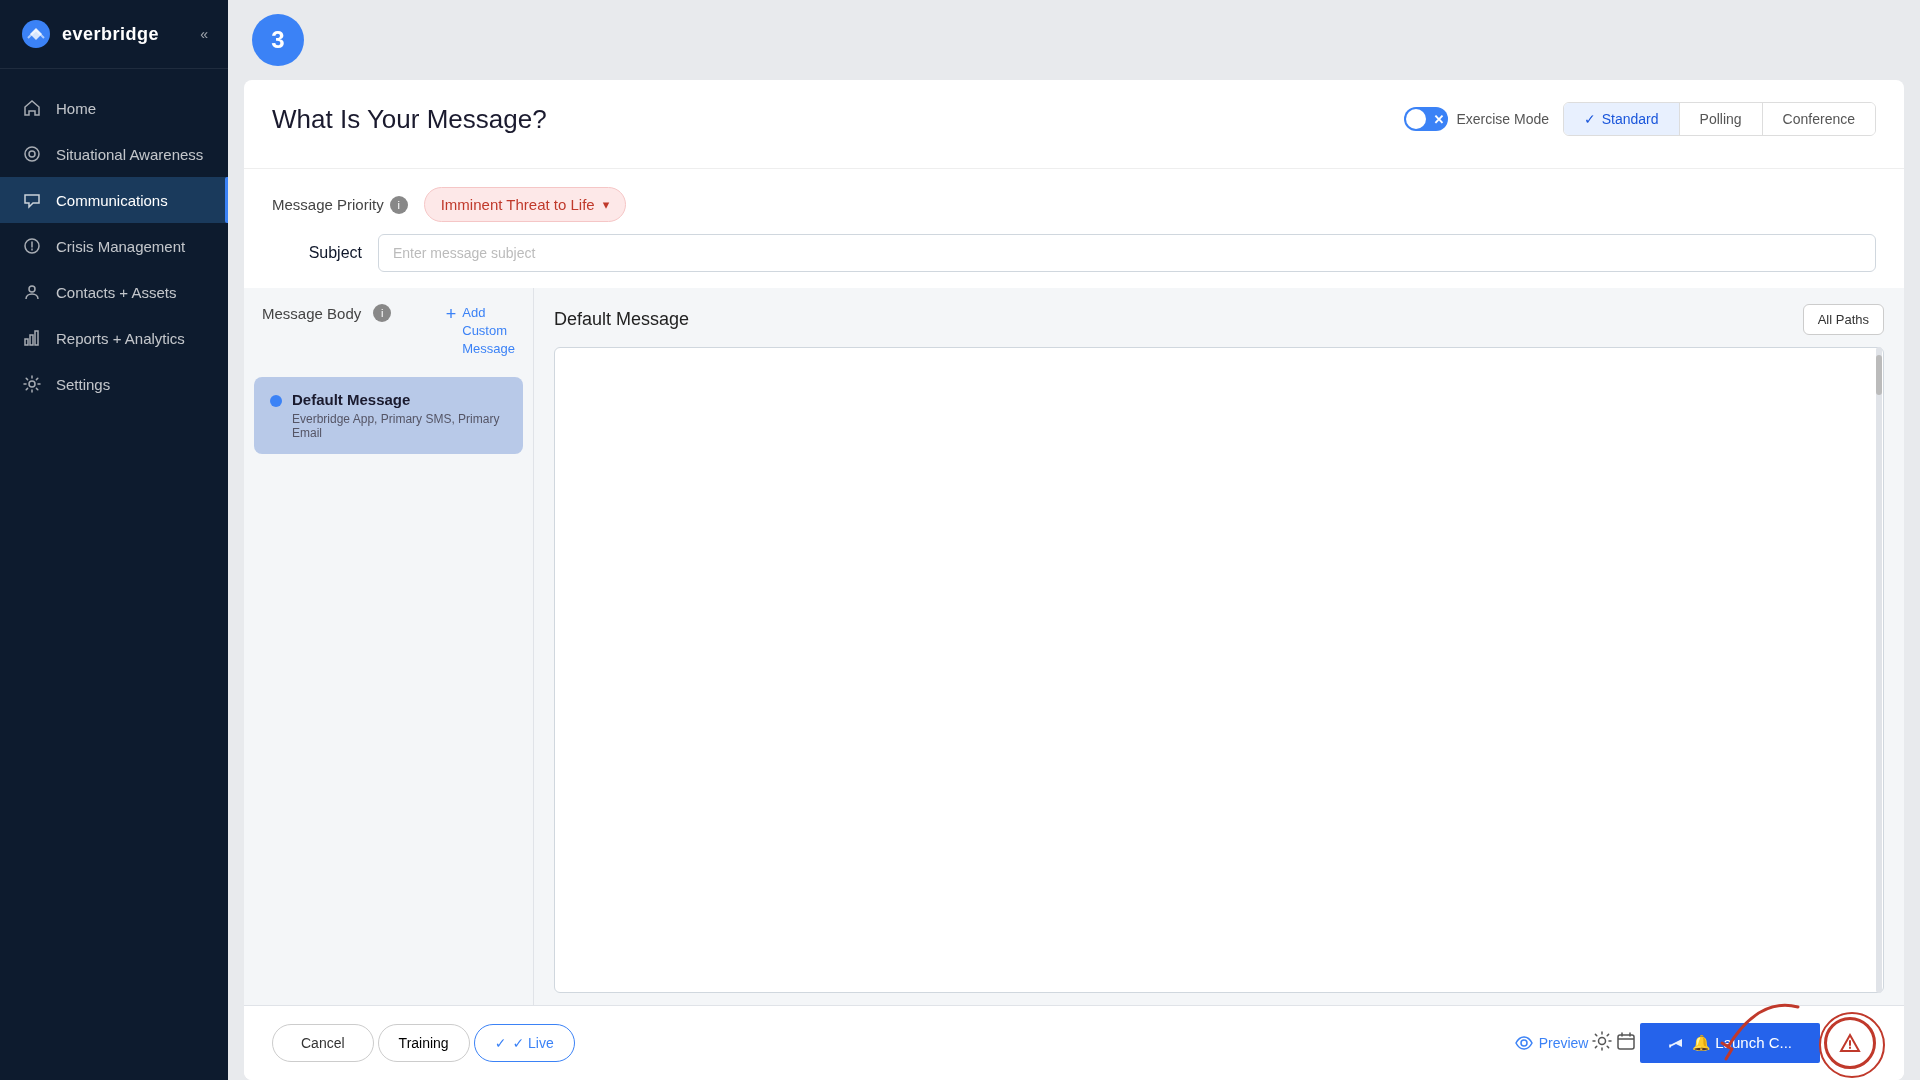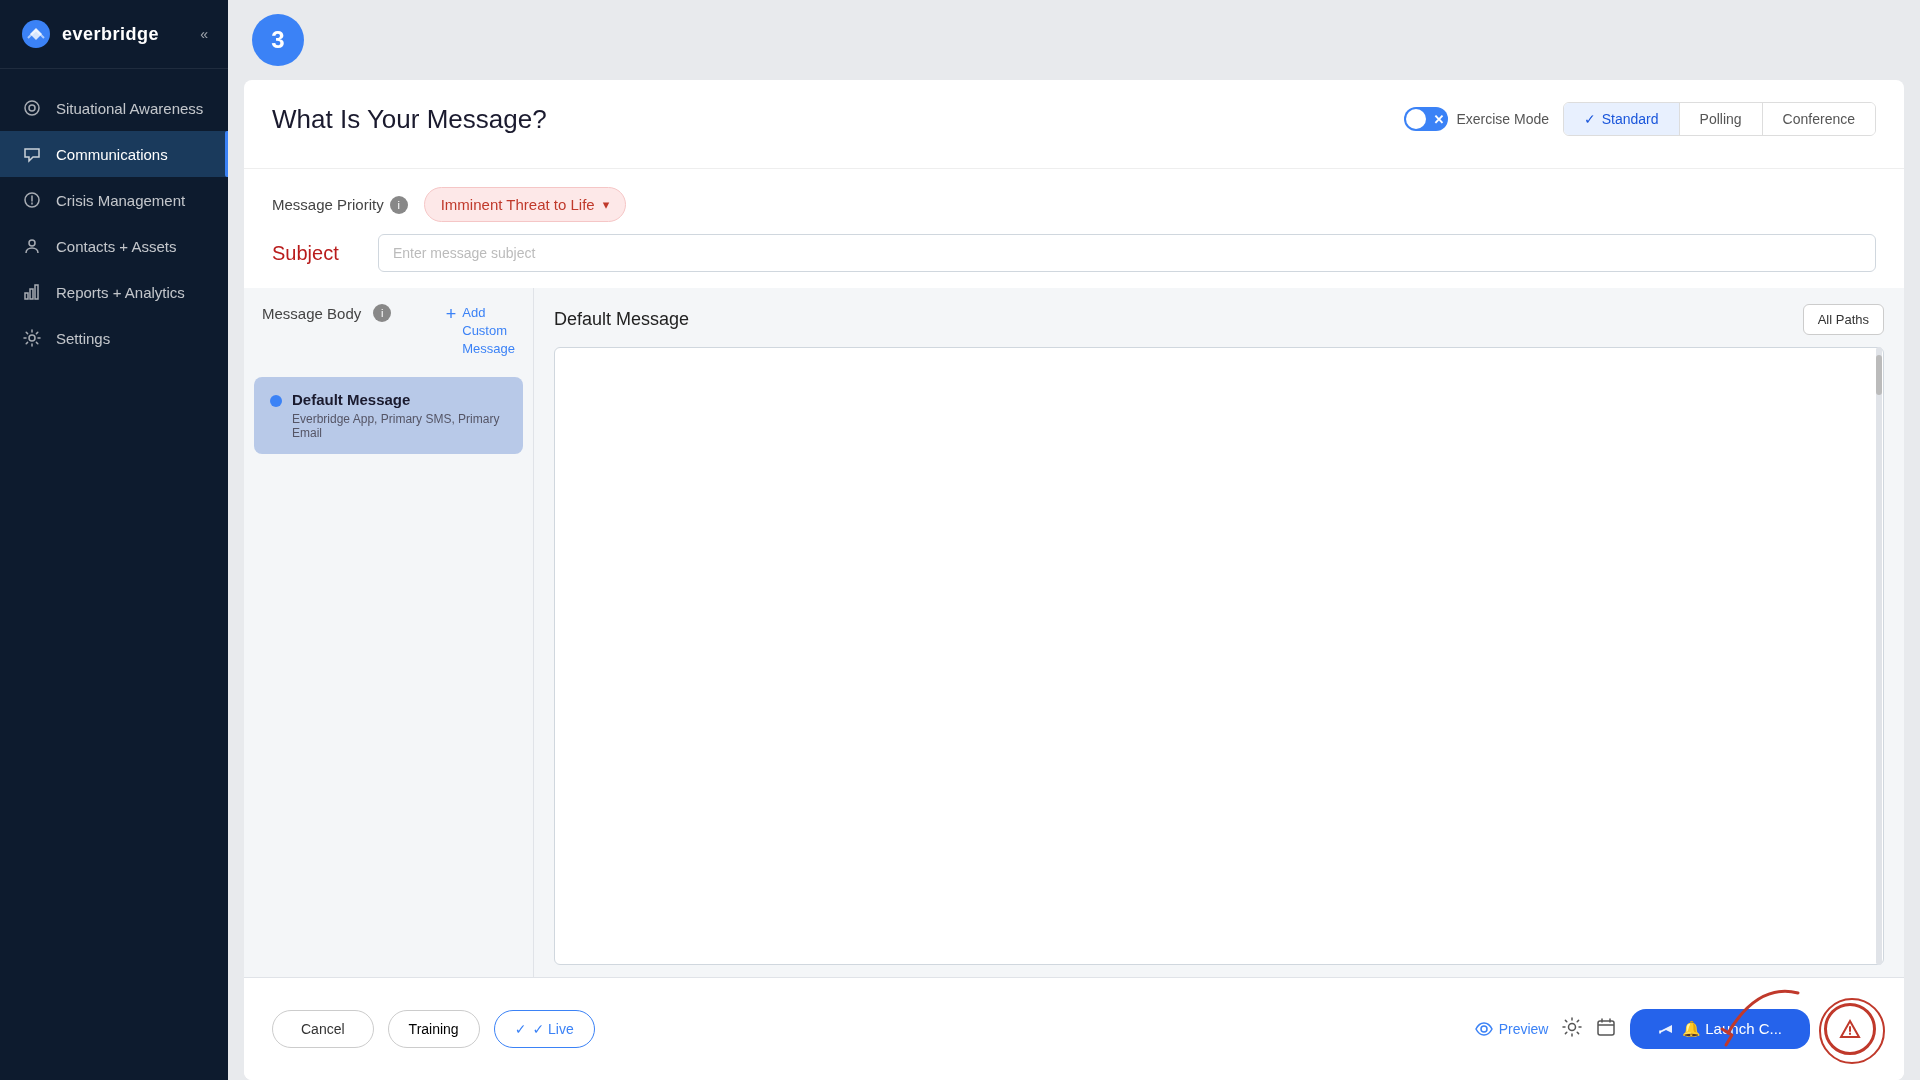--- a/index.html
+++ b/index.html
@@ -248,23 +248,24 @@
     .priority-badge .chevron { font-size: 13px; }
 
     
     .subject-row {
       display: flex;
       align-items: center;
       gap: 16px;
       padding: 0 28px 16px;
     }
     .subject-label {
-      font-size: 20px;
-      color: #b91c1c;
+      font-size: 16px;
+      color: #0f172a;
       min-width: 90px;
+      text-align: right;
     }
     .subject-input {
       flex: 1;
       border: 1.5px solid #d0d7de;
       border-radius: 6px;
       padding: 10px 14px;
       font-size: 14px;
       color: #aaa;
       outline: none;
       background: #fff;
@@ -416,24 +417,24 @@
       background: #bbb;
       border-radius: 3px;
       position: absolute;
       top: 8px;
     }
 
     
     .bottom-bar {
       background: #fff;
       border-top: 1px solid #e0e3e8;
-      padding: 25px 28px;
-      display: flex;
-      align-items: center;
-      gap: 14px;
+      padding: 11px 28px;
+      display: flex;
+      align-items: center;
+      gap: 4px;
     }
     .cancel-btn {
       border: 1.5px solid #ccc;
       border-radius: 20px;
       padding: 10px 28px;
       font-size: 14px;
       background: #fff;
       cursor: pointer;
       color: #333;
     }
@@ -481,21 +482,21 @@
       font-size: 16px;
       color: #555;
       cursor: pointer;
       background: none;
       border: none;
     }
     .launch-btn {
       background: #2563eb;
       color: #fff;
       border: none;
-      border-radius: 16px;
+      border-radius: 2px;
       padding: 11px 28px;
       font-size: 15px;
       font-weight: 500;
       cursor: pointer;
       display: flex;
       align-items: center;
       gap: 8px;
     }
     .warning-circle {
       width: 52px;
@@ -527,20 +528,28 @@
   <div class="sidebar-logo">
     <svg class="sidebar-logo-icon" viewBox="0 0 32 32" fill="none">
       <circle cx="16" cy="16" r="14" fill="#3b82f6"></circle>
       <path d="M10 16 L16 10 L22 16 L16 22 Z" fill="white" opacity="0.8"></path>
       <path d="M8 20 L16 12 L24 20" stroke="white" stroke-width="2" fill="none" opacity="0.6"></path>
     </svg>
     <span class="sidebar-logo-text">everbridge</span>
     <span class="sidebar-collapse-btn">«</span>
   </div>
   <nav class="sidebar-nav">
+    <div class="sidebar-item">
+      <span class="sidebar-icon">
+        <svg width="18" height="18" viewBox="0 0 18 18" fill="none">
+            <path d="M2 8L9 2L16 8V16H12V12H6V16H2V8Z" stroke="rgba(255,255,255,0.75)" stroke-width="1.5" fill="none"></path>
+          </svg>
+      </span>
+      <span>Home</span>
+    </div>
     <div class="sidebar-item">
       <span class="sidebar-icon">
         <svg width="18" height="18" viewBox="0 0 18 18" fill="none">
             <circle cx="9" cy="9" r="7" stroke="rgba(255,255,255,0.75)" stroke-width="1.5" fill="none"></circle>
             <circle cx="9" cy="9" r="3" stroke="rgba(255,255,255,0.75)" stroke-width="1.5" fill="none"></circle>
           </svg>
       </span>
       <span>Situational Awareness</span>
     </div>
     <div class="sidebar-item active">

